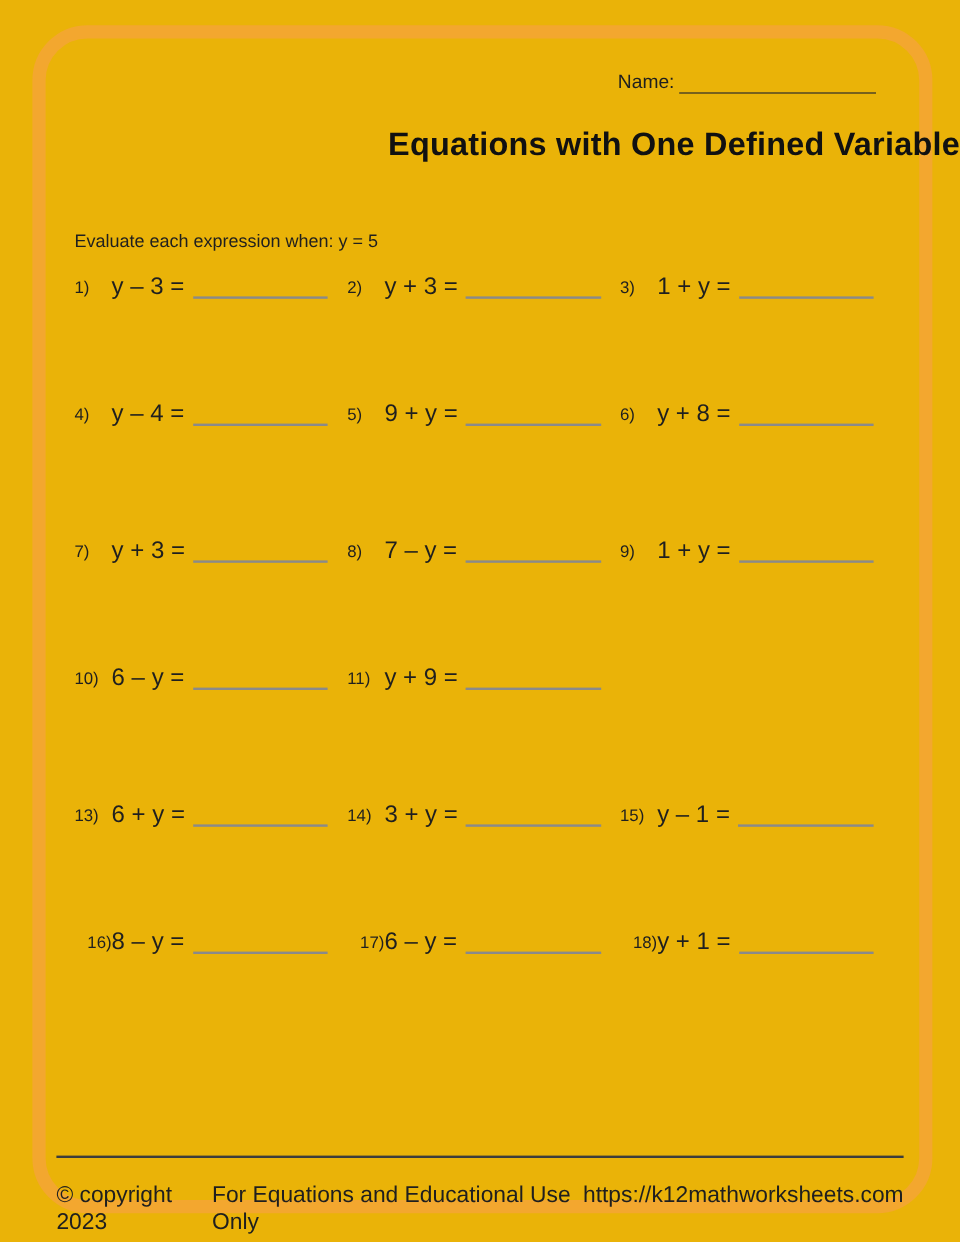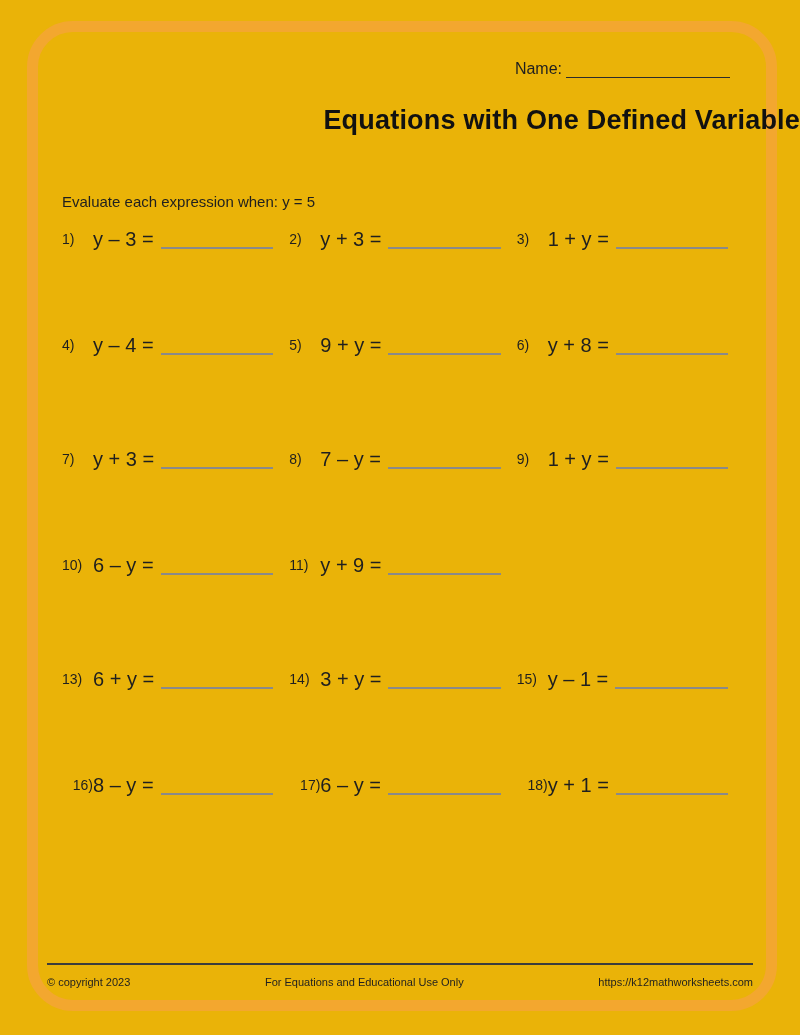--- a/index.html
+++ b/index.html
@@ -87,25 +87,25 @@
     border-bottom: 2px solid #8a8a8a;
     height: 0;
     align-self: flex-end;
     margin-bottom: 1px;
   }
   .footer {
     position: absolute;
     left: 47px; right: 47px;
     top: 963px;
     border-top: 2px solid #3c3c3c;
-    padding-top: 11px;
+    padding-top: 21px;
     display: flex;
     justify-content: space-between;
     align-items: baseline;
-    font-size: 11px;
+    font-size: 19px;
     color: #1f1f1f;
   }
 </style>
 </head>
 <body>
 
 <div class="page">
   <div class="border-frame"></div>
 
   <div class="name-row">

